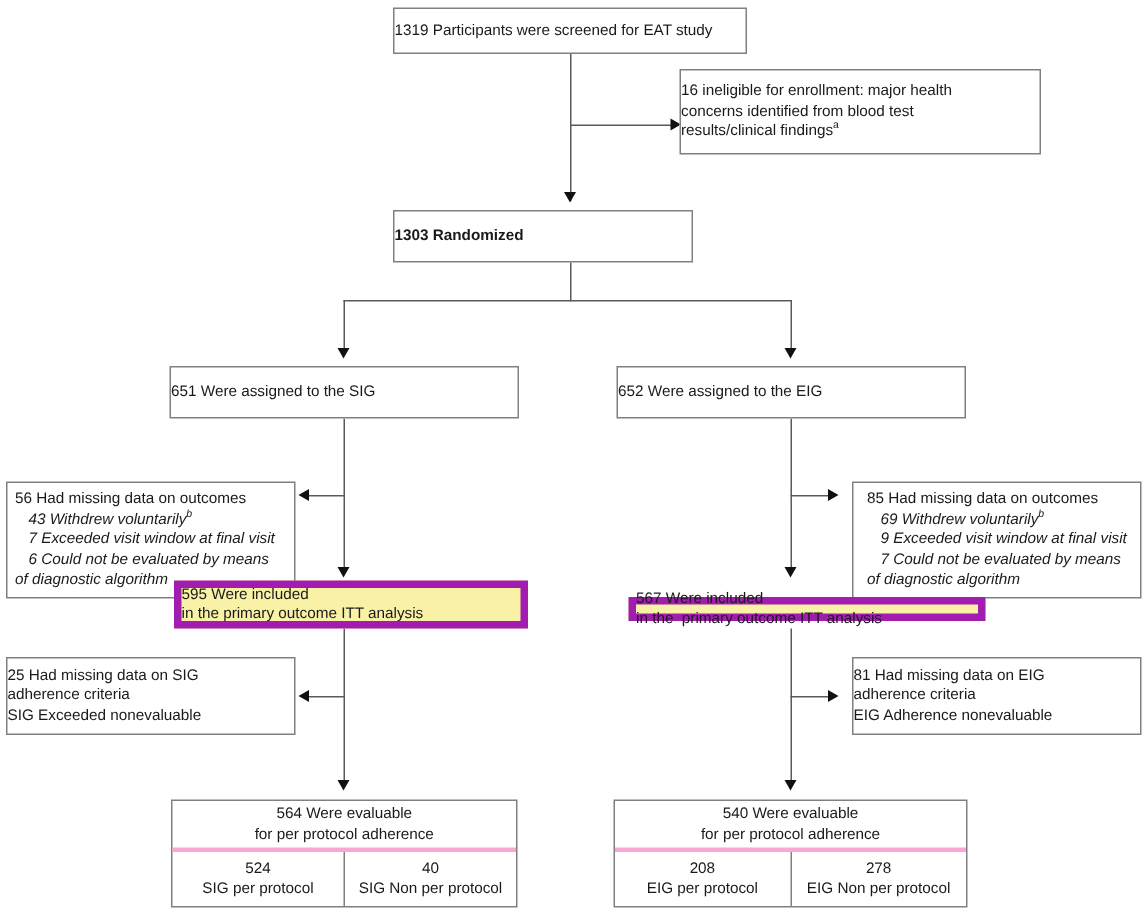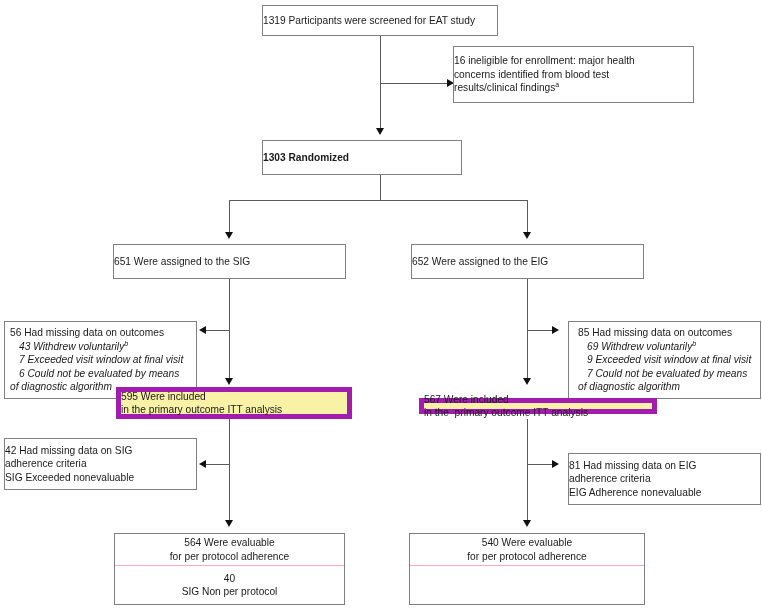--- a/index.html
+++ b/index.html
@@ -73,21 +73,21 @@
     background:#fff;
     font-size:10.2px;
     line-height:13.4px;
     display:flex;
     flex-direction:column;
   }
   .splitbox .top{
     flex:0 0 31px;
     display:flex;flex-direction:column;align-items:center;justify-content:center;
     text-align:center;
-    border-bottom:1px solid #f9a8d4;
+    border-bottom:3px solid #f9a8d4;
   }
   .splitbox .bottom{
     flex:1;
     display:flex;
   }
   .splitbox .cell{
     flex:1;
     display:flex;flex-direction:column;align-items:center;justify-content:center;
     text-align:center;
   }
@@ -173,44 +173,58 @@
     <span class="ln">595 Were included</span>
     <span class="ln">in the primary outcome ITT analysis</span>
   </div>
 
   <div class="box center highlight" style="left:419px;top:387px;width:238px;height:16px;margin-top:11px;">
     <span class="ln">567 Were included</span>
     <span class="ln">in the  primary outcome ITT analysis</span>
   </div>
 
   <div class="box center" style="left:4px;top:438px;width:193px;height:52px;">
-    <span class="ln">42 Had missing data on SIG</span>
+    <span class="ln">25 Had missing data on SIG</span>
     <span class="ln">adherence criteria</span>
     <span class="ln">SIG Exceeded nonevaluable</span>
   </div>
 
-  <div class="box center" style="left:568px;top:438px;width:193px;height:52px;margin-top:15px;">
+  <div class="box center" style="left:568px;top:438px;width:193px;height:52px;">
     <span class="ln">81 Had missing data on EIG</span>
     <span class="ln">adherence criteria</span>
     <span class="ln">EIG Adherence nonevaluable</span>
   </div>
 
   <div class="splitbox" style="left:114px;top:533px;width:231px;height:72px;">
     <div class="top">
       <span class="ln">564 Were evaluable</span>
       <span class="ln">for per protocol adherence</span>
     </div>
     <div class="bottom">
       <div class="cell">
+        <span class="ln">524</span>
+        <span class="ln">SIG per protocol</span>
+      </div>
+      <div class="cell">
         <span class="ln">40</span>
         <span class="ln">SIG Non per protocol</span>
       </div>
     </div>
   </div>
 
   <div class="splitbox" style="left:409px;top:533px;width:236px;height:72px;">
     <div class="top">
       <span class="ln">540 Were evaluable</span>
       <span class="ln">for per protocol adherence</span>
     </div>
+    <div class="bottom">
+      <div class="cell">
+        <span class="ln">208</span>
+        <span class="ln">EIG per protocol</span>
+      </div>
+      <div class="cell">
+        <span class="ln">278</span>
+        <span class="ln">EIG Non per protocol</span>
+      </div>
+    </div>
   </div>
 
 </div>
 
 </body></html>

